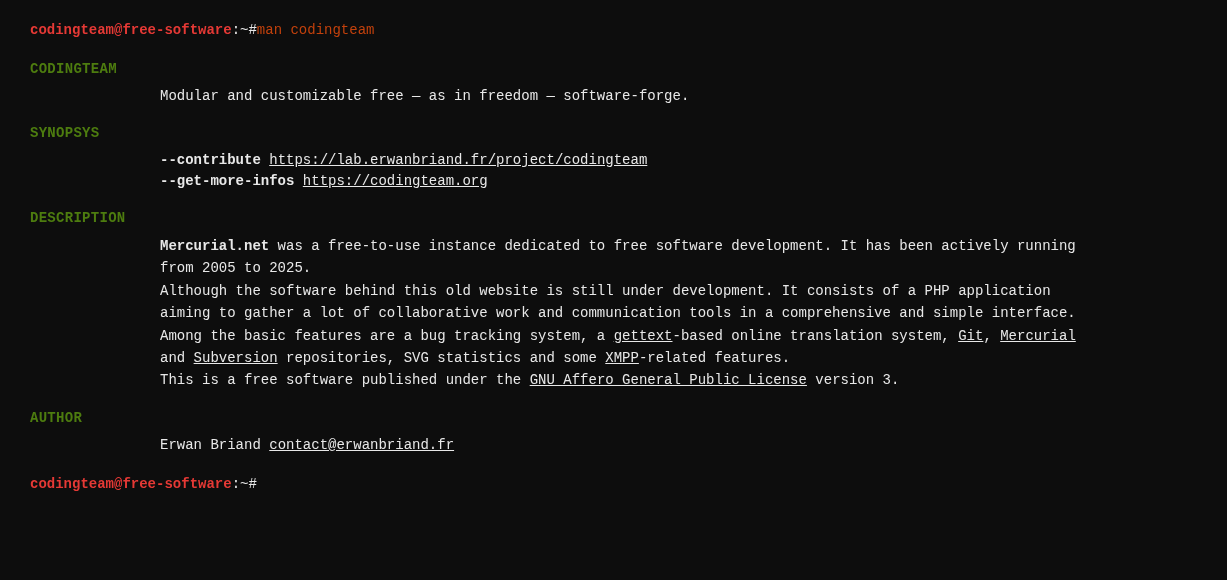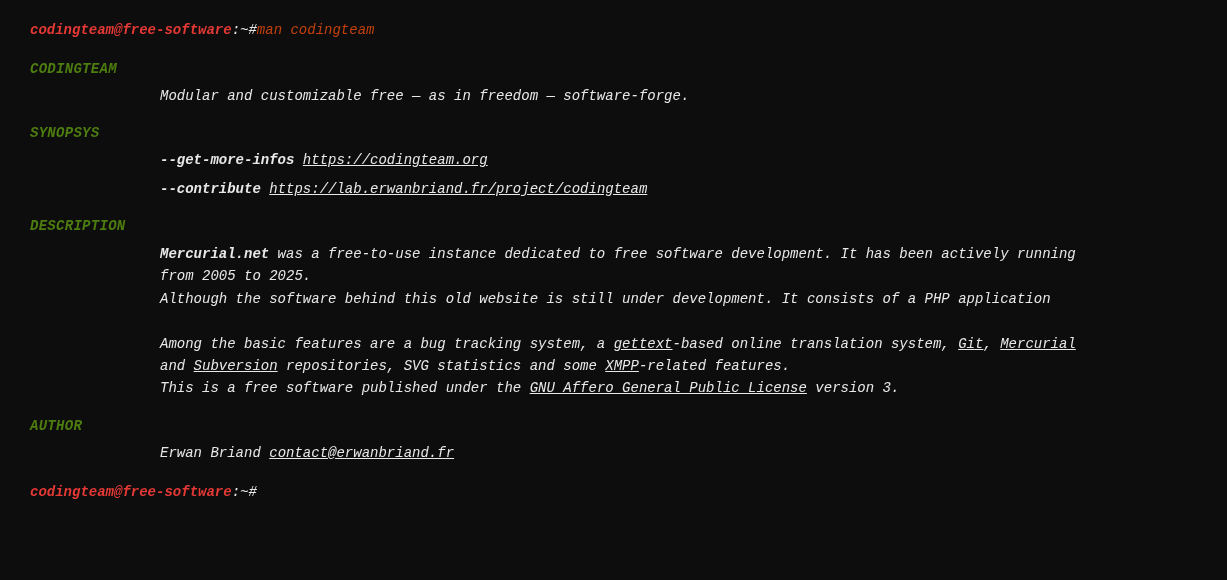--- a/index.html
+++ b/index.html
@@ -1,19 +1,18 @@
 <!DOCTYPE html>
 <html><head>
   <meta charset="utf-8">
   <style>
     * {
       margin: 0;
       padding: 0;
       box-sizing: border-box;
-      font-style: italic;
     }
 
     body {
       background-color: #0d0d0d;
       color: #e8e8e8;
       font-family: 'Courier New', Courier, monospace;
       font-size: 14px;
       width: 1227px;
       min-height: 580px;
       padding: 20px 30px;
@@ -85,40 +84,40 @@
 <div class="section">
   <div class="section-header">CODINGTEAM</div>
   <div class="section-content">
     <span>Modular and customizable free — as in freedom — software-forge.</span>
   </div>
 </div>
 
 <div class="section">
   <div class="section-header">SYNOPSYS</div>
   <div class="section-content">
+    <div>
+      <span class="bold-option">--contribute</span>
+      <span> </span>
+      <a>https://lab.erwanbriand.fr/project/codingteam</a>
+    </div>
     <div style="margin-bottom: 8px;">
       <span class="bold-option">--get-more-infos</span>
       <span> </span>
       <a>https://codingteam.org</a>
-    </div>
-    <div>
-      <span class="bold-option">--contribute</span>
-      <span> </span>
-      <a>https://lab.erwanbriand.fr/project/codingteam</a>
     </div>
   </div>
 </div>
 
 <div class="section">
   <div class="section-header">DESCRIPTION</div>
   <div class="description-content">
     <span class="bold-option">Mercurial.net</span><span> was a free-to-use instance dedicated to free software development. It has been actively running</span><br>
     <span>from 2005 to 2025.</span><br>
     <span>Although the software behind this old website is still under development. It consists of a PHP application</span><br>
-    <br>
+    <span>aiming to gather a lot of collaborative work and communication tools in a comprehensive and simple interface.</span><br>
     <span>Among the basic features are a bug tracking system, a </span><a>gettext</a><span>-based online translation system, </span><a>Git</a><span>, </span><a>Mercurial</a><br>
     <span>and </span><a>Subversion</a><span> repositories, SVG statistics and some </span><a>XMPP</a><span>-related features.</span><br>
     <span>This is a free software published under the </span><a>GNU Affero General Public License</a><span> version 3.</span>
   </div>
 </div>
 
 <div class="section">
   <div class="section-header">AUTHOR</div>
   <div class="section-content">
     <span>Erwan Briand</span>

